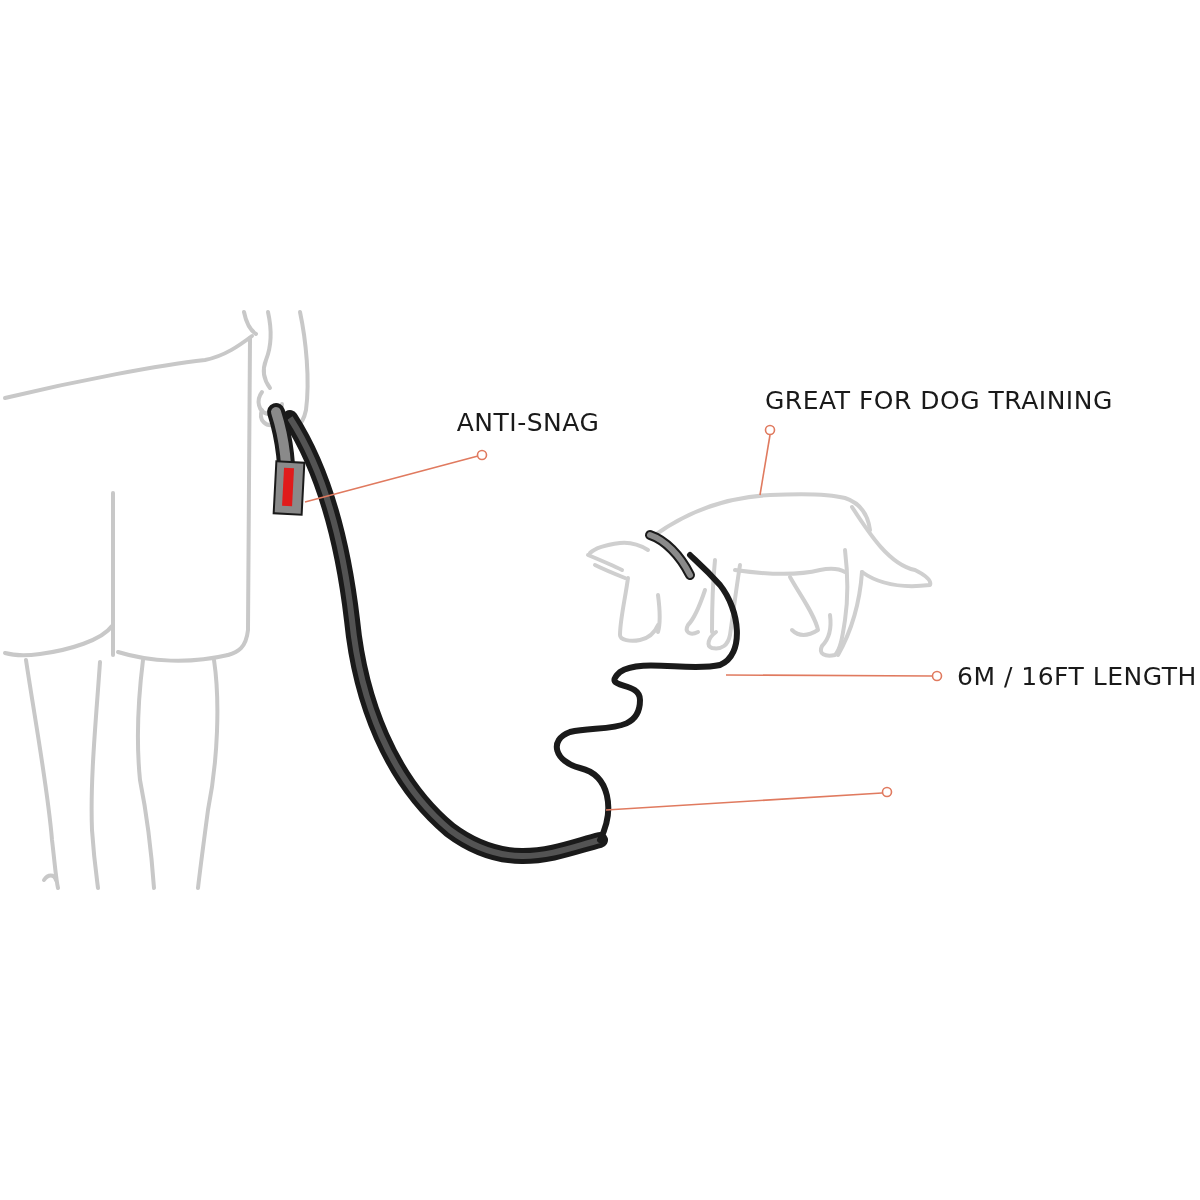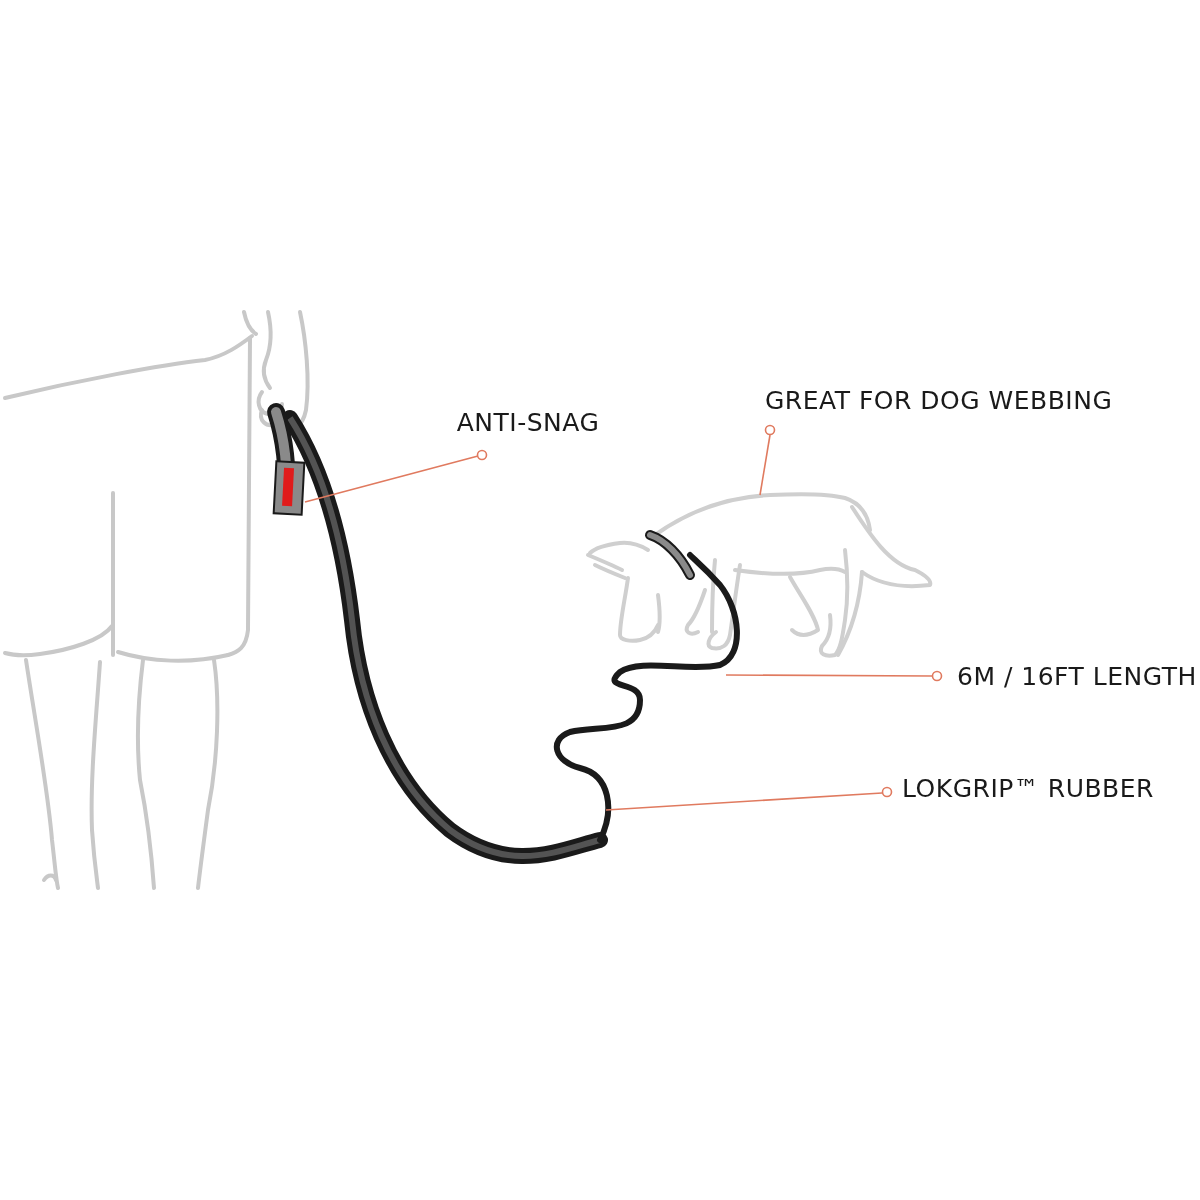--- a/index.html
+++ b/index.html
@@ -94,22 +94,21 @@
     <line x1="606" y1="810" x2="882" y2="793"></line>
     <circle cx="887" cy="792" r="4.5" fill="#ffffff"></circle>
   </g>
 </svg>
 
 <div class="label right" style="left: 440px; top: 406px; width: 176px;">
   <span>ANTI-SNAG</span>
 </div>
 
 <div class="label left" style="left: 765px; top: 384px;">
-  <span>GREAT FOR DOG WEBBING</span>
+  <span>GREAT FOR DOG TRAINING</span>
 </div>
 
 <div class="label left" style="left: 957px; top: 660px;">
   <span>6M / 16FT LENGTH</span>
 </div>
 
 <div class="label right" style="left: 900px; top: 772px; width: 256px;">
-  <span>LOKGRIP™ RUBBER</span>
 </div>
 
 </body></html>

